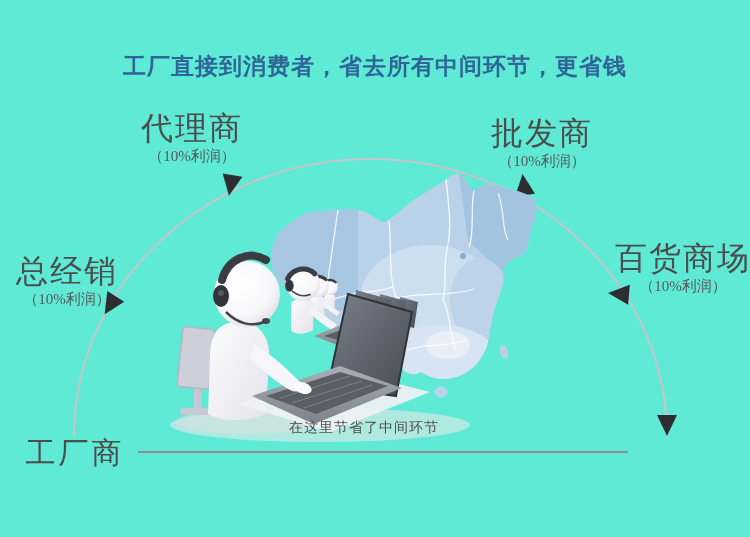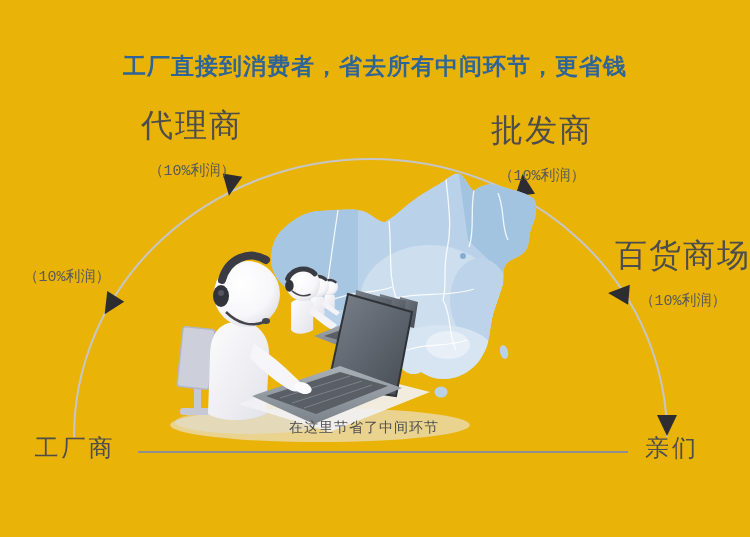--- a/index.html
+++ b/index.html
@@ -1,29 +1,29 @@
 <!DOCTYPE html>
 <html><head>
 <meta charset="utf-8">
 <style>
   html,body{margin:0;padding:0;background:#fff;}
   .stage{
-    position:relative;width:750px;height:537px;background:#eab308;overflow:hidden;
-    font-family:Liberation Mono, monospace;
+    position:relative;width:750px;height:537px;background:#5eead4;overflow:hidden;
+    font-family:Liberation Serif, serif;
   }
   .title{
     position:absolute;left:0;right:0;top:51px;margin:0;
     text-align:center;font-size:23px;font-weight:bold;letter-spacing:1px;
     color:#2e6496;
   }
   .art{position:absolute;left:0;top:0;width:750px;height:537px;}
   .node{position:absolute;transform:translateX(-50%);text-align:center;white-space:nowrap;}
   .node-label{font-size:32px;color:#4d4d4d;letter-spacing:2px;line-height:1.15;}
-  .node-label.big{font-size:24px;letter-spacing:3px;}
-  .node-profit{font-size:15px;color:#595959;margin-top:14px;letter-spacing:0;}
+  .node-label.big{font-size:30px;letter-spacing:3px;}
+  .node-profit{font-size:15px;color:#595959;margin-top:0;letter-spacing:0;}
   .direct-text{position:absolute;transform:translateX(-50%);white-space:nowrap;
     font-size:14px;color:#4d4d4d;letter-spacing:1px;}
 </style>
 </head>
 <body>
 
 <div class="stage">
 
   <svg class="art" viewBox="0 0 750 537" aria-hidden="true">
     <defs>
@@ -169,31 +169,29 @@
     <div class="node-label">代理商</div>
     <div class="node-profit">（10%利润）</div>
   </div>
 
   <div class="node" style="left:542px;top:115px">
     <div class="node-label">批发商</div>
     <div class="node-profit">（10%利润）</div>
   </div>
 
   <div class="node" style="left:67px;top:253px">
+    <div class="node-label">总经销</div>
     <div class="node-profit">（10%利润）</div>
   </div>
 
   <div class="node" style="left:683px;top:240px">
     <div class="node-label">百货商场</div>
     <div class="node-profit">（10%利润）</div>
   </div>
 
   <div class="node" style="left:75px;top:436px">
     <div class="node-label big">工厂商</div>
   </div>
 
-  <div class="node" style="left:672px;top:436px">
-    <div class="node-label big">亲们</div>
-  </div>
 
   <div class="direct-text" style="left:364px;top:419px">在这里节省了中间环节</div>
 
 </div>
 
 </body></html>

